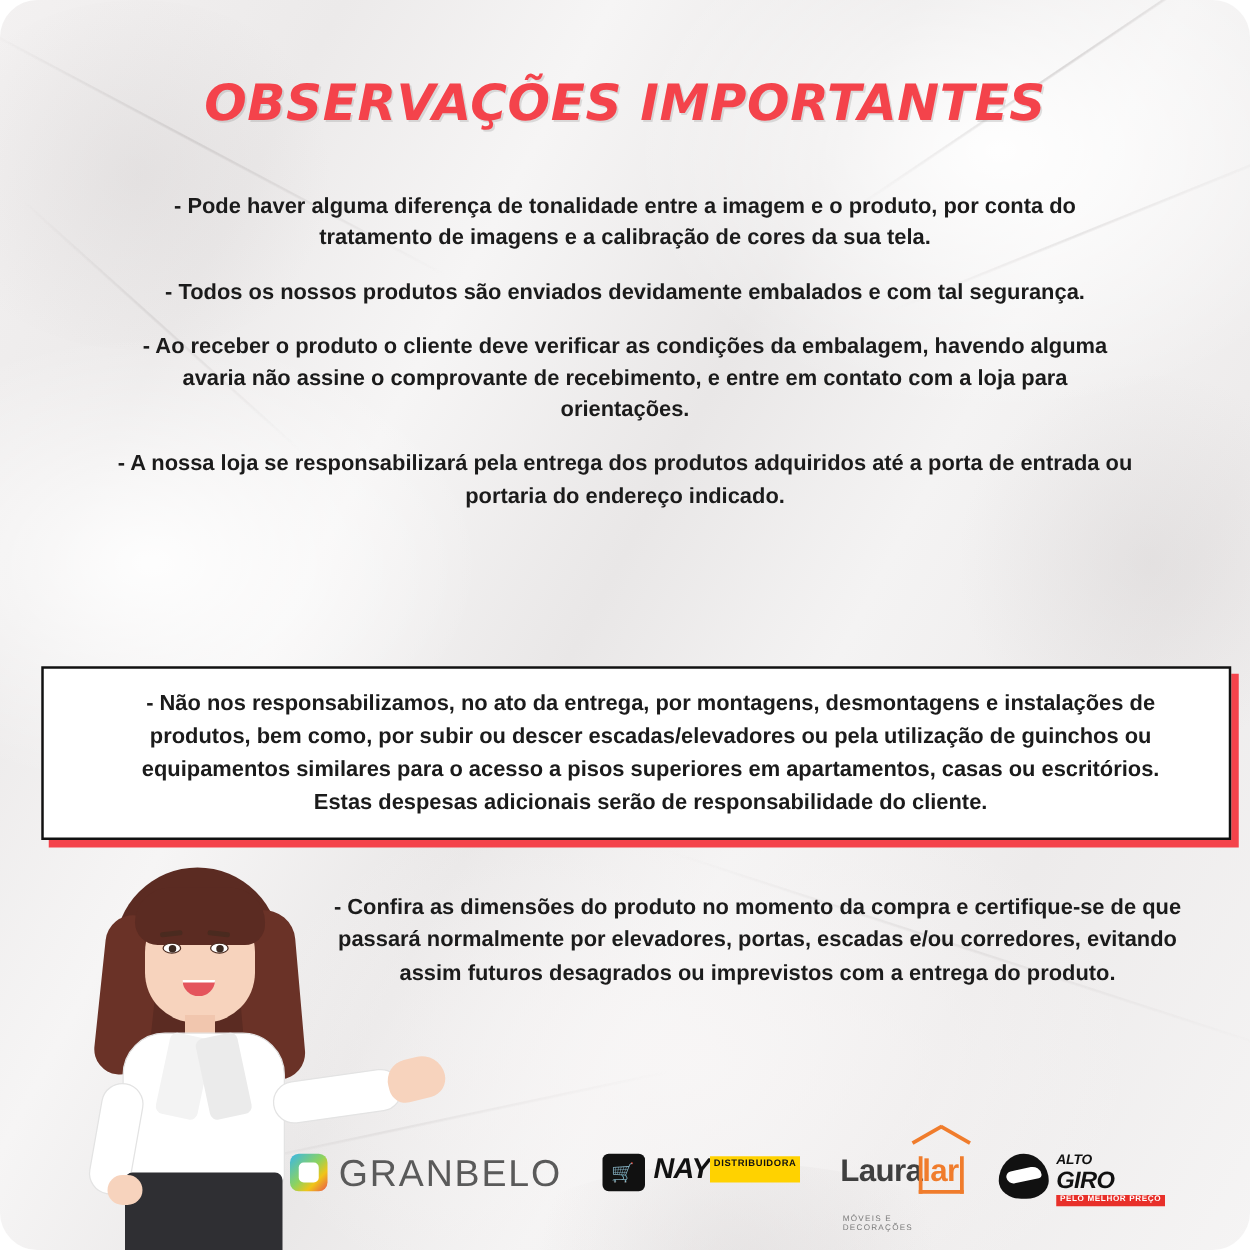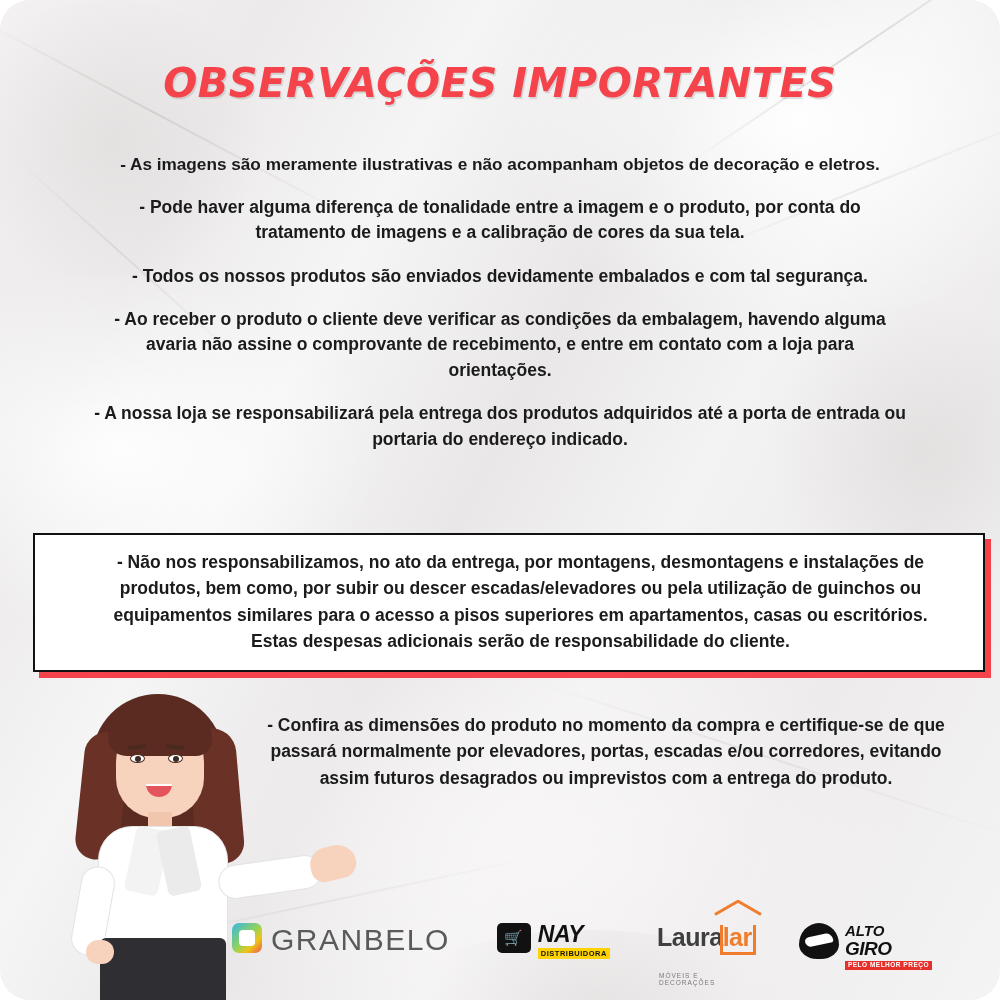--- a/index.html
+++ b/index.html
@@ -119,35 +119,35 @@
 
   
   .logos { position: absolute; left: 232px; top: 916px; width: 700px; height: 68px; display:flex; align-items:center; justify-content:space-between; }
   .logo { display:flex; align-items:flex-start; height:54px; }
   .lg-granbelo { gap: 9px; }
   .gb-mark { width:30px; height:30px; border-radius:7px; background: linear-gradient(135deg,#39b6e8 0%, #8dd35f 48%, #f0c419 72%, #e8554e 100%); position:relative;}
   .gb-mark:after { content:""; position:absolute; left:7px; top:7px; width:16px; height:16px; border-radius:4px; background:#ffffff;}
   .gb-text { font-family:"Liberation Sans", sans-serif; font-size:30px; letter-spacing:1.5px; color:#5a5a5a; font-weight:400;}
   .lg-nay { gap:7px; }
   .nay-badge { width:34px; height:30px; background:#111; border-radius:5px; display:flex; align-items:center; justify-content:center; color:#ffd200; font-size:15px; font-weight:bold;}
-  .nay-stack { display:flex; flex-direction:column; line-height:1; }
+  .nay-stack { display:flex; flex-direction:row; line-height:1; }
   .nay-top { font-size:23px; font-weight:bold; font-style:italic; color:#111; letter-spacing:-0.5px;}
   .nay-sub { font-size:7.5px; font-weight:bold; color:#111; background:#ffd200; padding:1.5px 3px; letter-spacing:0.5px; margin-top:2px;}
   .lg-lauralar { position:relative; }
   .ll-text { font-size:25px; font-weight:bold; color:#3f3f3f; letter-spacing:-0.5px; }
   .ll-text em { font-style:normal; color:#f07c2c; }
   .ll-roof { position:absolute; right:-4px; top:2px; width:36px; height:30px; border:3px solid #f07c2c; border-top:none; }
   .ll-roof:before { content:""; position:absolute; left:-4px; top:-13px; width:27px; height:16px; border-top:3px solid #f07c2c; transform: rotate(-30deg); transform-origin: left center;}
   .ll-roof:after { content:""; position:absolute; right:-4px; top:-13px; width:27px; height:16px; border-top:3px solid #f07c2c; transform: rotate(30deg); transform-origin: right center;}
   .ll-sub { position:absolute; left:2px; bottom:-9px; font-size:6.5px; color:#7a7a7a; letter-spacing:1px;}
   .lg-alto { gap:6px; }
   .alto-shield { width:40px; height:36px; background:#111; border-radius:50% 50% 45% 45% / 60% 60% 40% 40%; position:relative; overflow:hidden;}
   .alto-shield:after { content:""; position:absolute; left:6px; top:12px; width:28px; height:10px; background:#ffffff; border-radius:6px 10px 4px 8px; transform: rotate(-12deg);}
   .alto-stack { display:flex; flex-direction:column; line-height:1.05;}
-  .alto-top { font-size:15px; font-weight:bold; color:#111; font-style:italic;}
+  .alto-top { font-size:11px; font-weight:bold; color:#111; font-style:italic;}
   .alto-big { font-size:19px; font-weight:bold; color:#111; font-style:italic; letter-spacing:-0.5px;}
   .alto-sub { font-size:6.5px; font-weight:bold; color:#fff; background:#e8302a; padding:1px 3px; margin-top:2px; letter-spacing:0.5px;}
 </style>
 </head>
 <body>
 
 <div id="page">
 
   <div class="smudge s1"></div>
   <div class="smudge s2"></div>
@@ -156,21 +156,20 @@
   <div class="vein v2"></div>
   <div class="vein v3"></div>
   <div class="vein v4"></div>
   <div class="vein v5"></div>
   <div class="vein v6"></div>
   <div class="vein v7"></div>
 
   <h1 class="title">OBSERVAÇÕES IMPORTANTES</h1>
 
   <div class="notes">
-    <div class="note wide">- As imagens são meramente ilustrativas e não acompanham objetos de decoração e eletros.</div>
     <div class="note" style="padding:0 120px;">- Pode haver alguma diferença de tonalidade entre a imagem e o produto, por conta do tratamento de imagens e a calibração de cores da sua tela.</div>
     <div class="note">- Todos os nossos produtos são enviados devidamente embalados e com tal segurança.</div>
     <div class="note" style="padding:0 96px;">- Ao receber o produto o cliente deve verificar as condições da embalagem, havendo alguma avaria não assine o comprovante de recebimento, e entre em contato com a loja para orientações.</div>
     <div class="note" style="padding:0 78px;">- A nossa loja se responsabilizará pela entrega dos produtos adquiridos até a porta de entrada ou portaria do endereço indicado.</div>
   </div>
 
   <div class="highlight-box">
     <div class="note">- Não nos responsabilizamos, no ato da entrega, por montagens, desmontagens e instalações de produtos, bem como, por subir ou descer escadas/elevadores ou pela utilização de guinchos ou equipamentos similares para o acesso a pisos superiores em apartamentos, casas ou escritórios. Estas despesas adicionais serão de responsabilidade do cliente.</div>
   </div>
 

